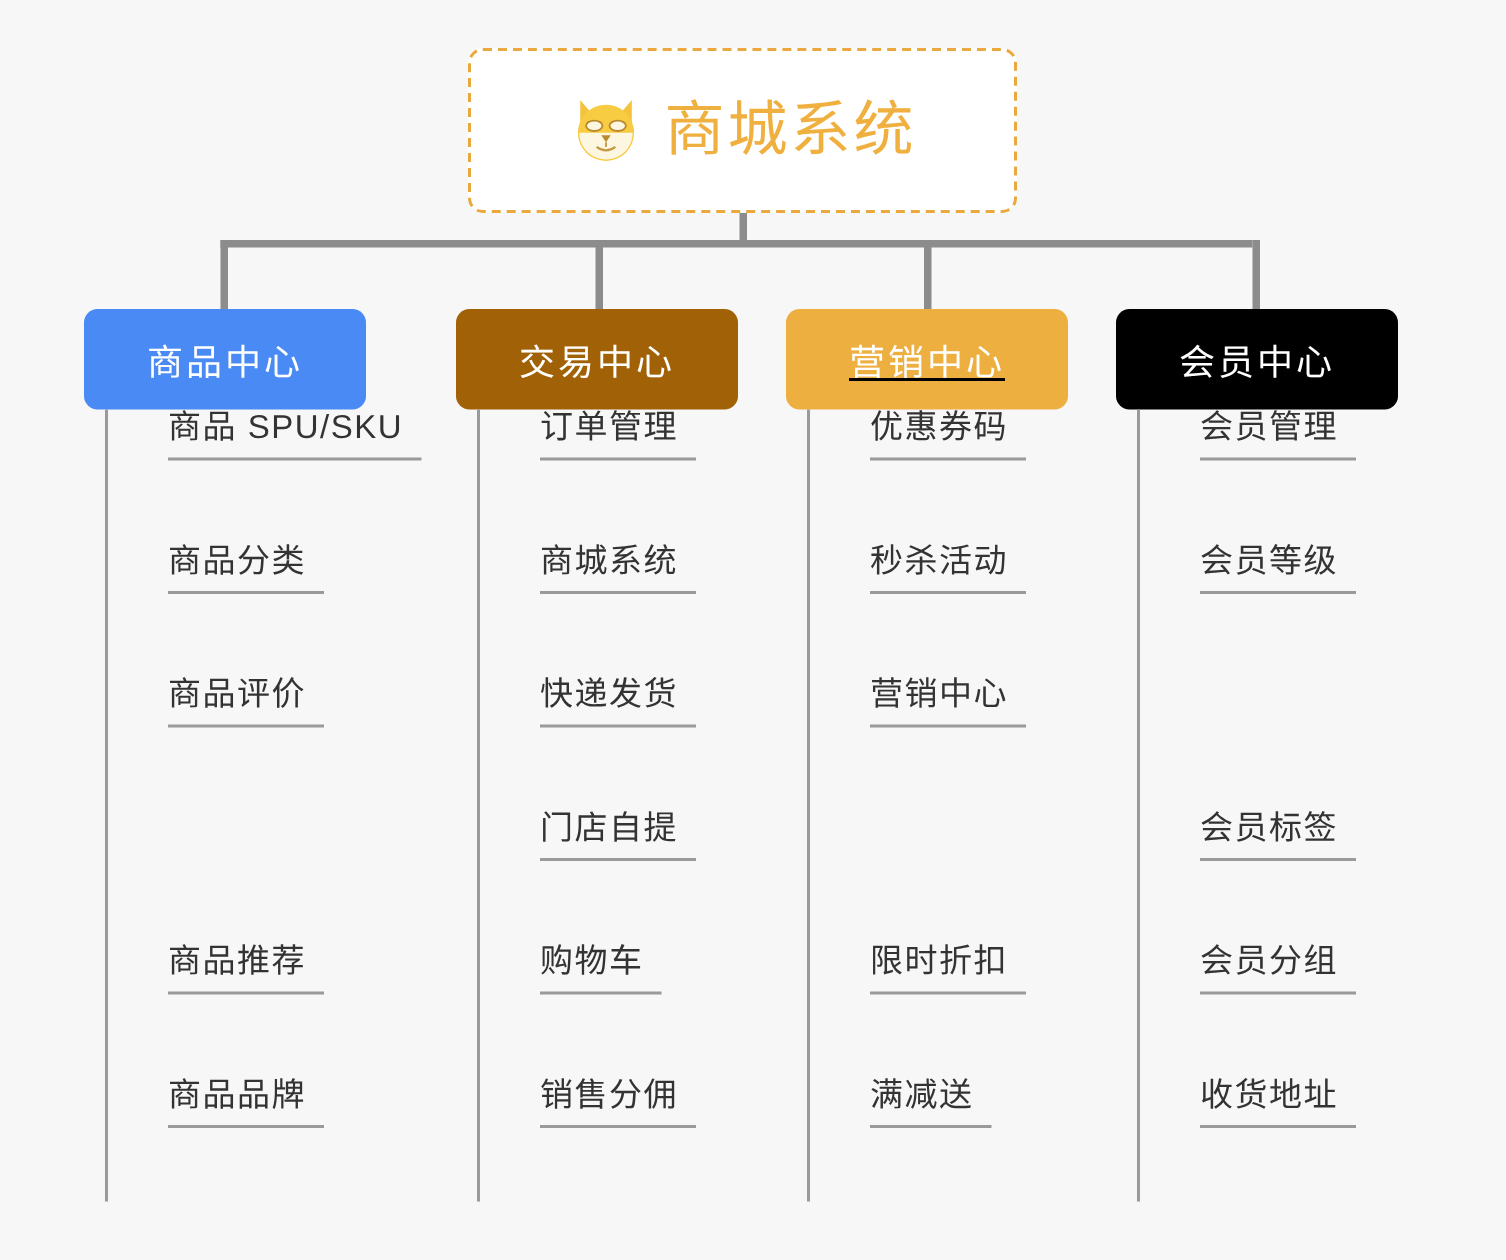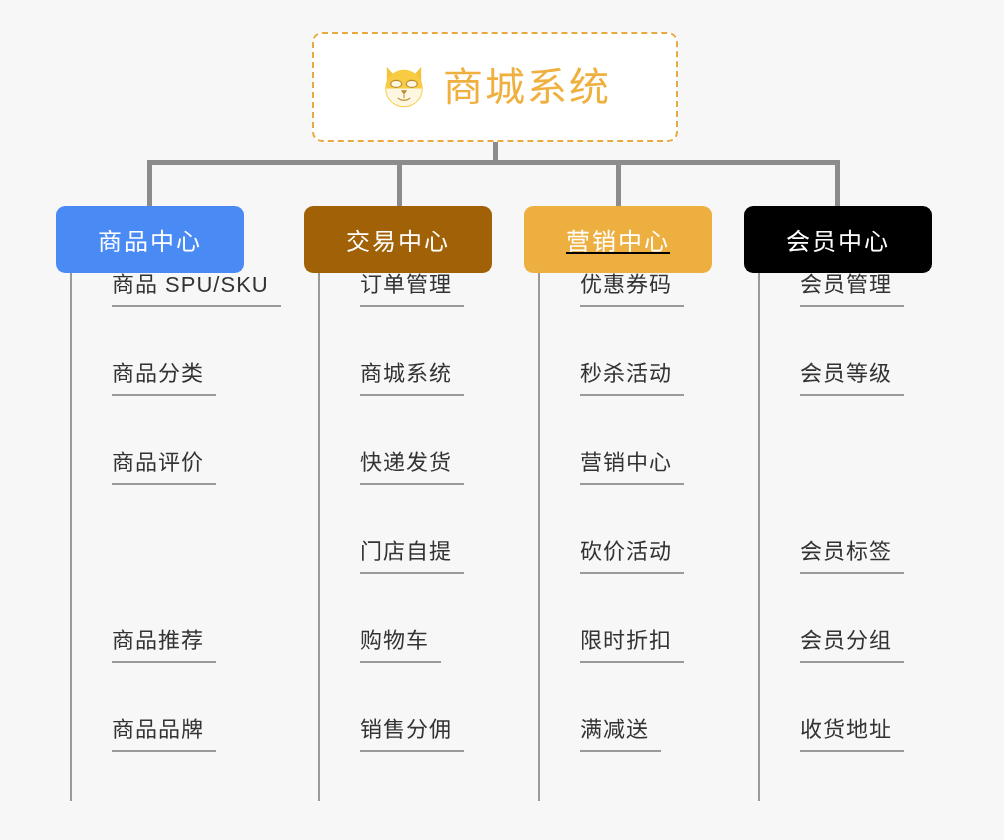--- a/index.html
+++ b/index.html
@@ -216,23 +216,20 @@
     <div class="branch-body">
       <div class="leaf" style="top:0px;">
           <span class="leaf-label">优惠券码</span>
         </div>
       <div class="leaf" style="top:89px;">
           <span class="leaf-label">秒杀活动</span>
         </div>
       <div class="leaf" style="top:178px;">
           <span class="leaf-label">营销中心</span>
         </div>
-      <div class="leaf" style="top:267px;">
-          <span class="leaf-label">砍价活动</span>
-        </div>
       <div class="leaf" style="top:356px;">
           <span class="leaf-label">限时折扣</span>
         </div>
       <div class="leaf" style="top:445px;">
           <span class="leaf-label">满减送</span>
         </div>
     </div>
   </div>
 
   <div class="branch branch-4">

